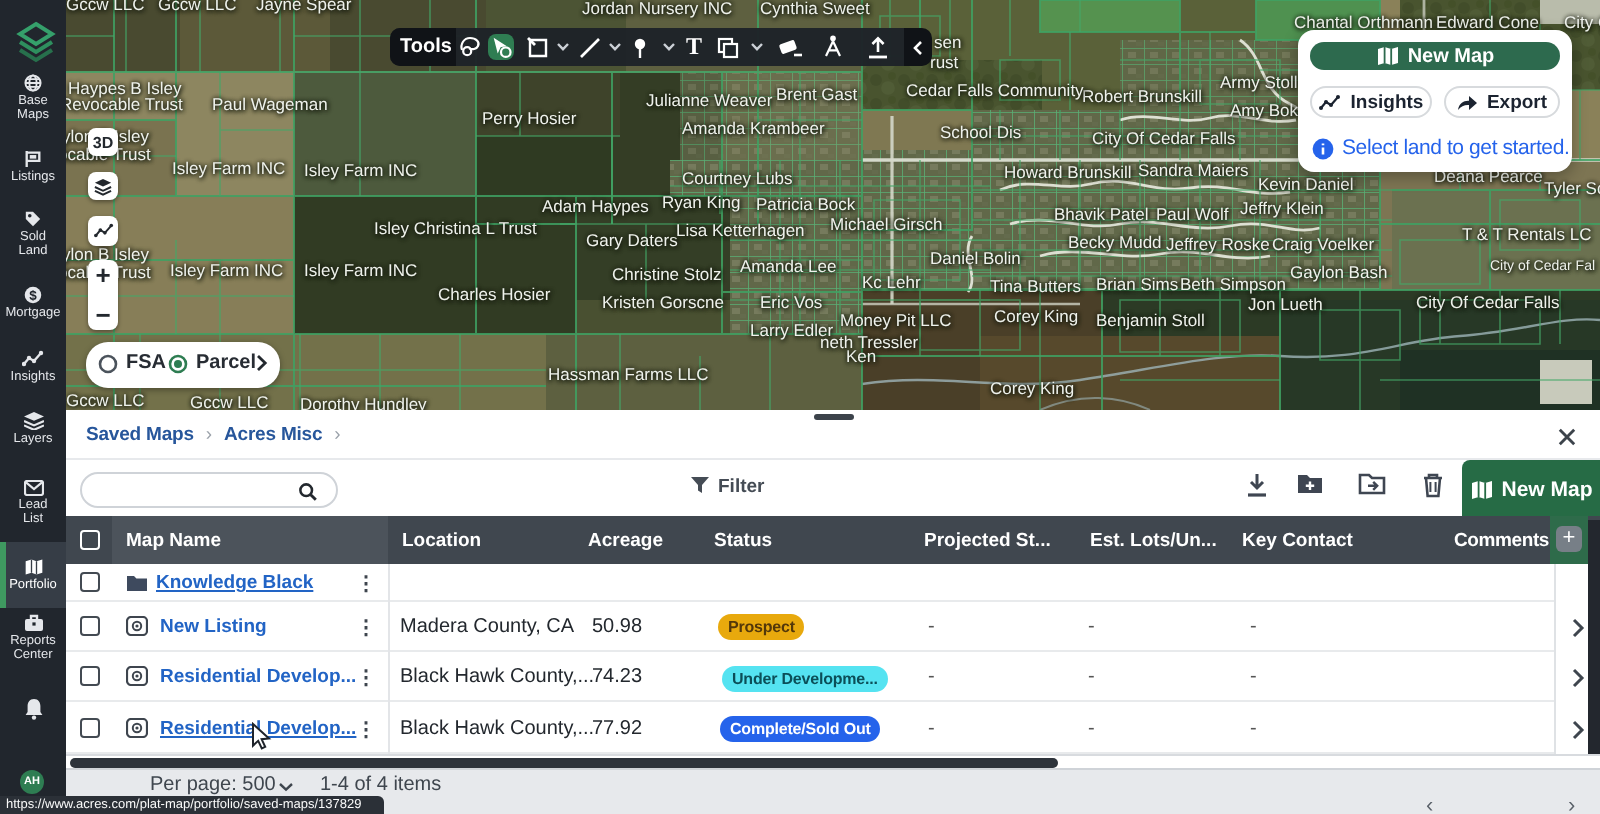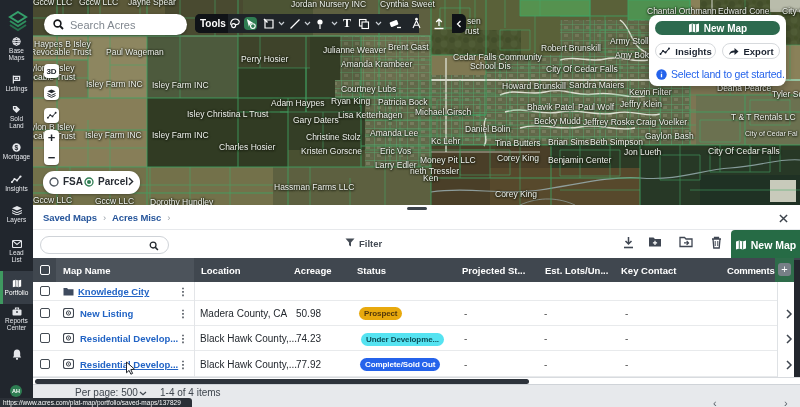--- a/index.html
+++ b/index.html
@@ -14,21 +14,21 @@
   #sidebar { position:absolute; left:0; top:0; width:33px; height:407px; background:#21262d; z-index:30; }
   .sbitem { position:absolute; left:0; width:33px; text-align:center; color:#e5e7eb; font-size:6.5px; line-height:6.8px; }
   .sbitem svg { display:block; margin:0 auto 2px auto; }
   #sb-portfolio { position:absolute; left:0; top:271px; width:33px; height:33px; background:#363d46; }
   #sb-portfolio::before { content:""; position:absolute; left:0; top:0; width:2.5px; height:33px; background:#3f9960; }
   
   #topsearch { position:absolute; left:44px; top:14px; width:143px; height:21px; background:#fff; border-radius:11px;
                box-shadow:0 1px 3px rgba(0,0,0,.35); z-index:20; display:flex; align-items:center; padding-left:9px; }
   #topsearch .ph { color:#80878f; font-size:11px; margin-left:6px; }
   
-  #toolsbar { position:absolute; left:195px; top:14px; width:224px; height:19px; background:rgba(30,35,40,.97); border-radius:5px 0 0 5px;
+  #toolsbar { position:absolute; left:195px; top:14px; width:257px; height:19px; background:rgba(30,35,40,.97); border-radius:5px 0 0 5px;
               z-index:20; color:#fff; }
   #toolsbar::before { content:""; position:absolute; left:0; top:0; width:33px; height:19px; background:#101317; border-radius:5px 0 0 5px; }
   #toolstab { position:absolute; left:452px; top:14px; width:14px; height:19px; background:#101317; border-radius:0 5px 5px 0; z-index:20;
               display:flex; align-items:center; justify-content:center; }
   #toolsbar .tlabel { position:absolute; left:5px; top:3.5px; font-size:10px; font-weight:bold; }
   .ticon { position:absolute; top:0; height:19px; display:flex; align-items:center; justify-content:center; }
   
   #rpanel { position:absolute; left:649px; top:15px; width:137px; height:71px; background:#fff; border-radius:8px;
             box-shadow:0 2px 8px rgba(0,0,0,.3); z-index:20; }
   #btn-newmap-top { position:absolute; left:6px; top:6px; width:125px; height:14px; background:#2d6a4e; border-radius:7px;
@@ -279,46 +279,46 @@
     <div class="ml" style="left:241px;top:182px">Hassman Farms LLC</div>
     <div class="ml" style="left:0px;top:195px">Gccw LLC</div>
     <div class="ml" style="left:62px;top:196px">Gccw LLC</div>
     <div class="ml" style="left:117px;top:197px">Dorothy Hundley</div>
     <div class="ml" style="left:390px;top:173px">Ken</div>
     <div class="ml" style="left:434px;top:16px">sen</div>
     <div class="ml" style="left:432px;top:26px">rust</div>
     <div class="ml" style="left:577px;top:36px">Army Stoll</div>
     <div class="ml" style="left:582px;top:50px">Amy Boke</div>
     <div class="ml" style="left:508px;top:43px">Robert Brunskill</div>
-    <div class="ml" style="left:420px;top:52px">Cedar Falls Community</div>
+    <div class="ml" style="left:420px;top:40px">Cedar Falls Community</div>
     <div class="ml" style="left:437px;top:61px">School Dis</div>
     <div class="ml" style="left:513px;top:64px">City Of Cedar Falls</div>
     <div class="ml" style="left:469px;top:81px">Howard Brunskill</div>
     <div class="ml" style="left:536px;top:80px">Sandra Maiers</div>
-    <div class="ml" style="left:596px;top:87px">Kevin Filter</div>
+    <div class="ml" style="left:596px;top:87px">Kevin Daniel</div>
     <div class="ml" style="left:739px;top:89px">Tyler Sch</div>
     <div class="ml" style="left:684px;top:83px">Deana Pearce</div>
     <div class="ml" style="left:494px;top:102px">Bhavik Patel</div>
     <div class="ml" style="left:545px;top:102px">Paul Wolf</div>
     <div class="ml" style="left:587px;top:99px">Jeffry Klein</div>
     <div class="ml" style="left:501px;top:116px">Becky Mudd</div>
     <div class="ml" style="left:550px;top:117px">Jeffrey Roske</div>
     <div class="ml" style="left:603px;top:117px">Craig Voelker</div>
     <div class="ml" style="left:698px;top:112px">T &amp; T Rentals LC</div>
     <div class="ml" style="left:382px;top:107px">Michael Girsch</div>
     <div class="ml" style="left:432px;top:124px">Daniel Bolin</div>
     <div class="ml" style="left:398px;top:136px">Kc Lehr</div>
     <div class="ml" style="left:462px;top:138px">Tina Butters</div>
     <div class="ml" style="left:515px;top:137px">Brian Sims</div>
     <div class="ml" style="left:557px;top:137px">Beth Simpson</div>
     <div class="ml" style="left:612px;top:131px">Gaylon Bash</div>
     <div class="ml ml2" style="left:712px;top:130px">City of Cedar Fal</div>
     <div class="ml" style="left:387px;top:155px">Money Pit LLC</div>
     <div class="ml" style="left:464px;top:153px">Corey King</div>
-    <div class="ml" style="left:515px;top:155px">Benjamin Center</div>
+    <div class="ml" style="left:515px;top:155px">Benjamin Stoll</div>
     <div class="ml" style="left:591px;top:147px">Jon Lueth</div>
     <div class="ml" style="left:675px;top:146px">City Of Cedar Falls</div>
     <div class="ml" style="left:377px;top:166px">neth Tressler</div>
     <div class="ml" style="left:462px;top:189px">Corey King</div>
     <div class="ml" style="left:513px;top:207px">Waterbury Property</div>
   </div>
 
   <div id="sidebar">
     <svg width="26" height="26" viewBox="0 0 26 26" style="position:absolute;left:5px;top:9px">
       <path d="M13 3 L21 8 L13 13 L5 8 Z" fill="none" stroke="#35a06b" stroke-width="2"></path>
@@ -398,27 +398,20 @@
     </div>
     <div class="sbitem" style="top:349px">
       <svg width="10" height="11" viewBox="0 0 10 11">
           <path d="M5 0.5 C2.8 0.5 1.8 2.2 1.8 4 L1.8 7 L0.8 8.5 H9.2 L8.2 7 L8.2 4 C8.2 2.2 7.2 0.5 5 0.5 Z" fill="#e5e7eb"></path>
           <circle cx="5" cy="9.8" r="1.1" fill="#e5e7eb"></circle>
         </svg>
     </div>
     <div style="position:absolute;left:10px;top:385px;width:12px;height:12px;border-radius:50%;background:#2e7d52;color:#fff;font-size:5.5px;font-weight:bold;display:flex;align-items:center;justify-content:center;">AH</div>
   </div>
 
-  <div id="topsearch">
-    <svg width="11" height="11" viewBox="0 0 11 11">
-        <circle cx="4.5" cy="4.5" r="3.4" fill="none" stroke="#16181b" stroke-width="1.6"></circle>
-        <path d="M7 7 L10 10" stroke="#16181b" stroke-width="1.8"></path>
-      </svg>
-    <span class="ph">Search Acres</span>
-  </div>
 
   <div id="toolsbar">
     <span class="tlabel">Tools</span>
     <span class="ticon" style="left:33px;width:14px">
         <svg width="13" height="13" viewBox="0 0 13 13">
           <path d="M2 8 C1 5 3 2 6 2 C9 2 11 4 10 6 C9.3 7.6 7 8 5.6 7.2" fill="none" stroke="#fff" stroke-width="1.1"></path>
           <circle cx="4.6" cy="8.6" r="2" fill="none" stroke="#fff" stroke-width="1.1"></circle>
         </svg>
       </span>
     <span class="ticon" style="left:49px;width:13px">
@@ -625,21 +618,21 @@
       <span class="hcell" style="left:694px;letter-spacing:-0.2px">Comments</span>
       <div style="position:absolute;left:742px;top:0;width:19px;height:24px;background:#2e6b4a"></div>
       <div style="position:absolute;left:745px;top:5px;width:13px;height:13px;background:#777f87;border-radius:3px;color:#fff;font-size:11px;line-height:12px;text-align:center;font-weight:normal">+</div>
     </div>
 
     <div class="row" style="top:77px;height:19px">
       <div class="cb" style="top:4px"></div>
       <svg style="position:absolute;left:30px;top:4.5px" width="11" height="9" viewBox="0 0 11 9">
           <path d="M.5 1 H4 L5.2 2.2 H10.5 V8.5 H.5 Z" fill="#3e4a5e"></path>
         </svg>
-      <a class="rlink" style="left:45px;top:4px;text-decoration:underline">Knowledge City</a>
+      <a class="rlink" style="left:45px;top:4px;text-decoration:underline">Knowledge Black</a>
       <span class="kebab" style="top:4px">⋮</span>
     </div>
     <div class="row" style="top:96px;height:25px">
       <div class="cb" style="top:7px"></div>
       <svg style="position:absolute;left:30px;top:7px" width="11" height="10" viewBox="0 0 11 10">
           <rect x=".5" y=".5" width="10" height="9" rx="2" fill="none" stroke="#3e454e" stroke-width="1.1"></rect>
           <circle cx="5.5" cy="5" r="2.1" fill="none" stroke="#3e454e" stroke-width="1"></circle>
           <circle cx="5.5" cy="5" r=".8" fill="#3e454e"></circle>
         </svg>
       <a class="rlink" style="left:47px;top:7px">New Listing</a>

